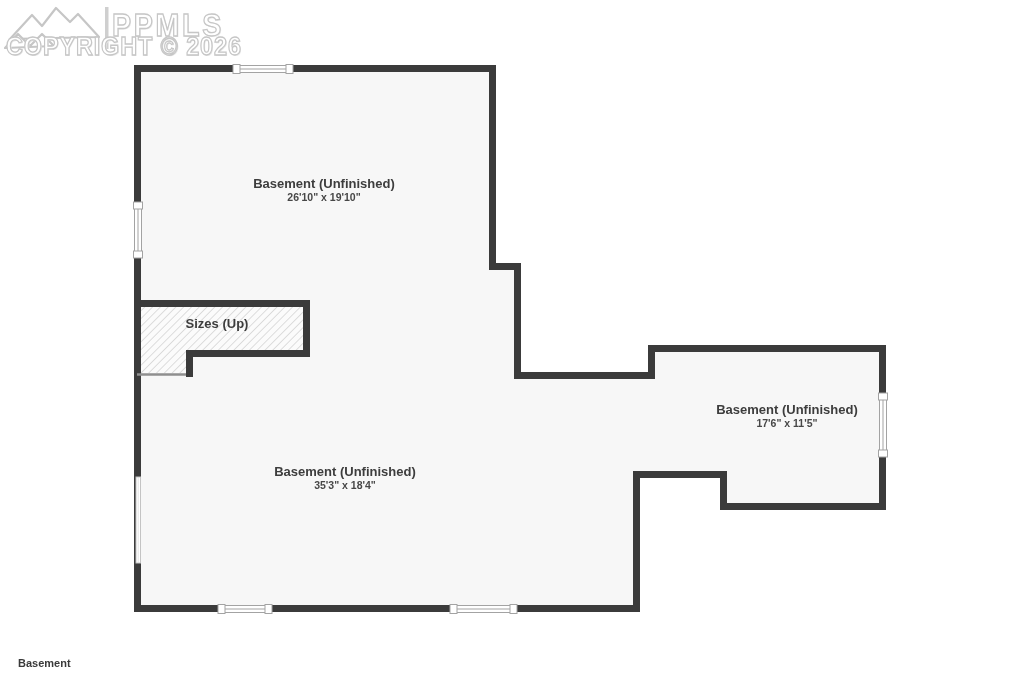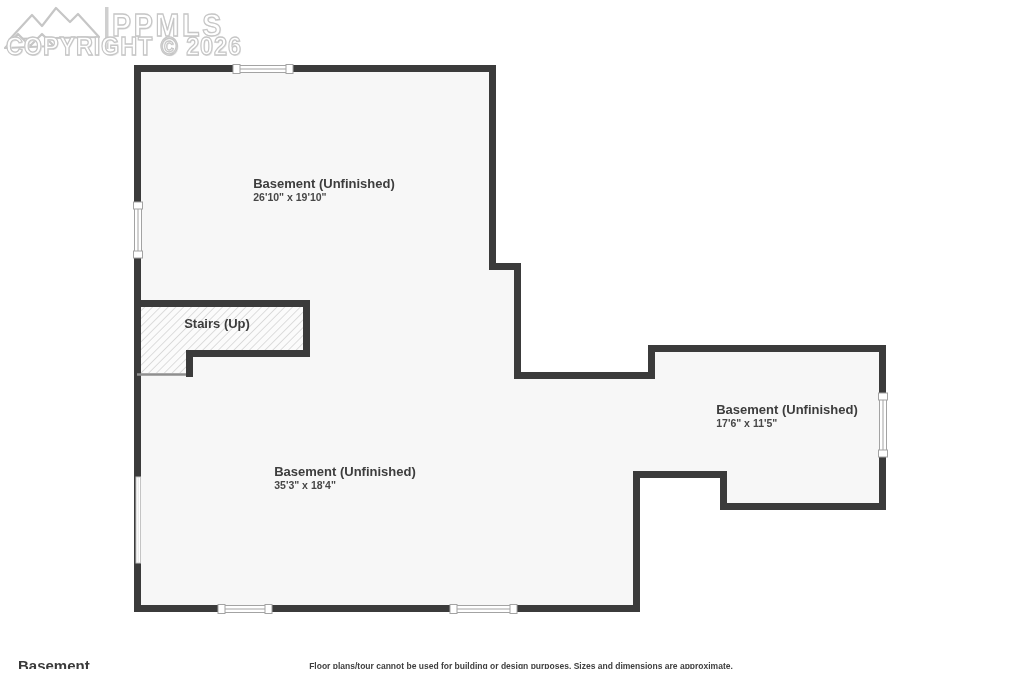--- a/index.html
+++ b/index.html
@@ -9,31 +9,31 @@
   }
   #plan-svg{position:absolute;left:0;top:0;}
   
   .wm{position:absolute;color:#ffffff;-webkit-text-stroke:1.3px #c6c6c6;
       text-shadow:1px 1px 0 #e9e9e9;font-weight:800;white-space:nowrap;
       transform-origin:left top;user-select:none;}
   #wm-brand{left:112px;top:8px;font-size:31px;letter-spacing:3px;transform:scaleX(.92);}
   #wm-copy{left:6px;top:31px;font-size:26px;letter-spacing:1px;transform:scaleX(.90);}
   #wm-logo{position:absolute;left:4px;top:3px;}
   
-  .room-label{position:absolute;transform:translateX(-50%);
+  .room-label{position:absolute;transform:translateX(-50%);text-align:center;
       color:#3d3d3d;white-space:nowrap;}
   .room-name{display:block;font-size:13px;font-weight:700;line-height:14px;}
   .room-dims{display:block;font-size:10.5px;font-weight:700;line-height:13px;color:#474747;}
   #label-room-upper{left:324px;top:177px;}
   #label-room-lower{left:345px;top:465px;}
   #label-room-right{left:787px;top:403px;}
   #label-stairs{left:217px;top:317px;}
   #label-stairs .room-name{font-size:13px;}
   
-  #floor-label{position:absolute;left:18px;top:657px;font-size:15px;font-weight:700;color:#3a3a3a;}
+  #floor-label{position:absolute;left:18px;top:657px;font-size:11px;font-weight:700;color:#3a3a3a;}
   #disclaimer{position:absolute;left:521px;top:661px;transform:translateX(-50%);
       font-size:8.5px;font-weight:700;color:#3f3f3f;white-space:nowrap;}
 </style>
 </head>
 <body>
 
 <div id="stage">
 
   <svg id="plan-svg" width="1024" height="682" viewBox="0 0 1024 682">
     <defs>
@@ -104,29 +104,28 @@
   </svg>
   <div class="wm" id="wm-brand">PPMLS</div>
   <div class="wm" id="wm-copy">COPYRIGHT © 2026</div>
 
   <div class="room-label" id="label-room-upper">
     <span class="room-name">Basement (Unfinished)</span>
     <span class="room-dims">26'10" x 19'10"</span>
   </div>
 
   <div class="room-label" id="label-stairs">
-    <span class="room-name">Stairs (Up)</span>
+    <span class="room-name">Sizes (Up)</span>
   </div>
 
   <div class="room-label" id="label-room-lower">
     <span class="room-name">Basement (Unfinished)</span>
     <span class="room-dims">35'3" x 18'4"</span>
   </div>
 
   <div class="room-label" id="label-room-right">
     <span class="room-name">Basement (Unfinished)</span>
     <span class="room-dims">17'6" x 11'5"</span>
   </div>
 
   <div id="floor-label">Basement</div>
-  <div id="disclaimer">Floor plans/tour cannot be used for building or design purposes. Sizes and dimensions are approximate.</div>
 
 </div>
 
 </body></html>

